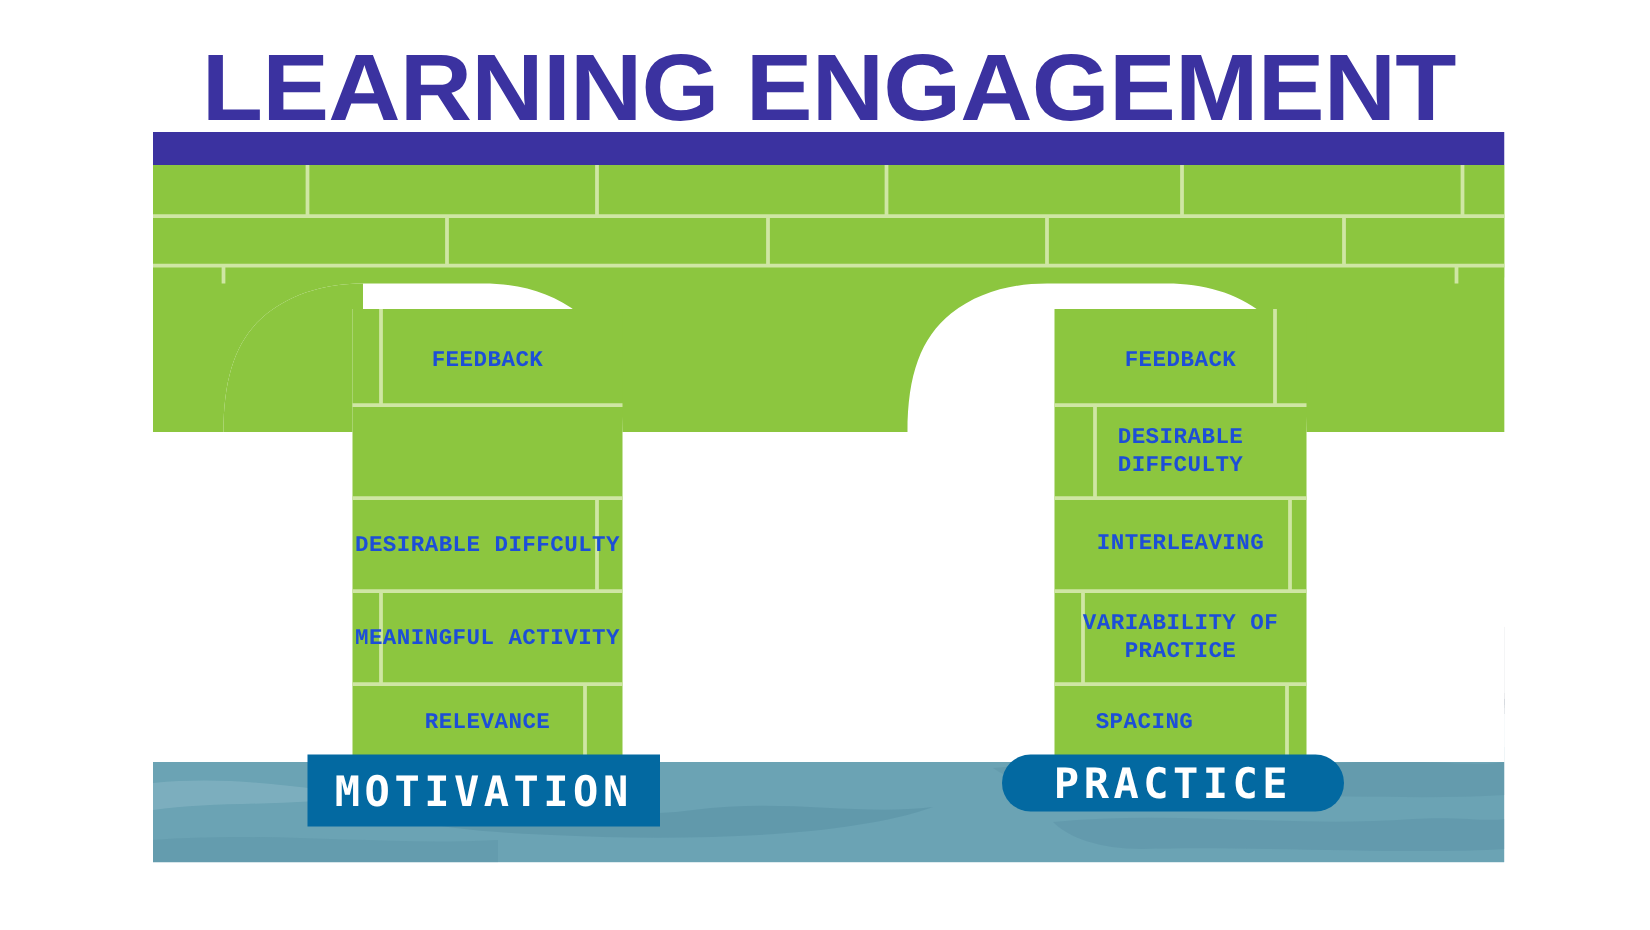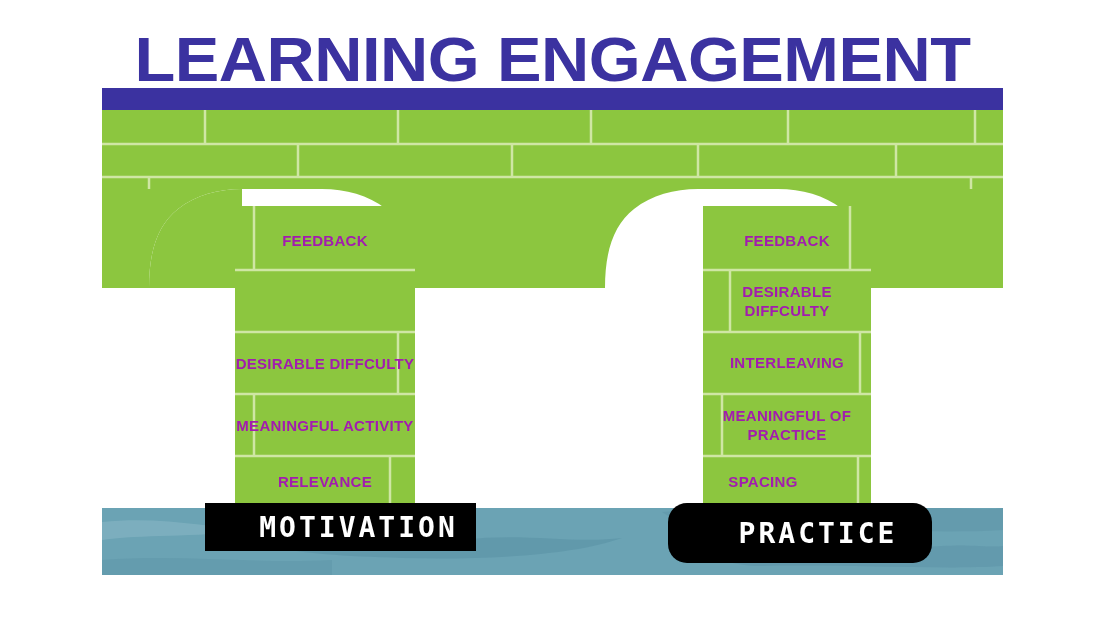--- a/index.html
+++ b/index.html
@@ -30,45 +30,45 @@
     white-space:nowrap;
     transform:scaleX(1.06);
     transform-origin:50% 50%;
   }
 
   
   .blk-label{
     position:absolute;
     display:flex;align-items:center;justify-content:center;
     text-align:center;
-    color:#a21caf;
-    font-family:Liberation Sans, sans-serif;
+    color:#1d4ed8;
+    font-family:Liberation Mono, monospace;
     font-size:15px;
     font-weight:bold;
     letter-spacing:0.3px;
     line-height:19px;
     pointer-events:none;
   }
 
   
   .banner{
     position:absolute;
-    background:#000000;
-    display:flex;align-items:center;justify-content:center;padding-left:36px;
+    background:#0369a1;
+    display:flex;align-items:center;justify-content:center;
   }
   .banner span{
     font-family:"DejaVu Sans Mono", monospace;
     font-weight:bold;
     font-size:28px;
     letter-spacing:3px;
     color:#ffffff;
     white-space:nowrap;
   }
   #banner-motivation{left:205px;top:503px;width:235px;height:48px;}
-  #banner-practice{left:668px;top:503px;width:228px;height:60px;border-radius:19px;}
+  #banner-practice{left:668px;top:503px;width:228px;height:38px;border-radius:19px;}
 </style>
 </head>
 <body>
 
 <div id="stage">
 
   <div id="scene">
     <svg width="901" height="205" viewBox="0 0 901 205" xmlns="http://www.w3.org/2000/svg">
 
       <g>
@@ -297,21 +297,21 @@
   <div id="title">LEARNING ENGAGEMENT</div>
 
   <div class="blk-label" style="left:235px;top:210px;width:180px;height:60px;">FEEDBACK</div>
   <div class="blk-label" style="left:235px;top:332px;width:180px;height:62px;">DESIRABLE DIFFCULTY</div>
   <div class="blk-label" style="left:235px;top:456px;width:180px;height:50px;">RELEVANCE</div>
   <div class="blk-label" style="left:235px;top:394px;width:180px;height:62px;">MEANINGFUL ACTIVITY</div>
 
   <div class="blk-label" style="left:703px;top:210px;width:168px;height:60px;">FEEDBACK</div>
   <div class="blk-label" style="left:703px;top:270px;width:168px;height:62px;">DESIRABLE DIFFCULTY</div>
   <div class="blk-label" style="left:703px;top:332px;width:168px;height:60px;">INTERLEAVING</div>
-  <div class="blk-label" style="left:703px;top:394px;width:168px;height:62px;">MEANINGFUL OF PRACTICE</div>
+  <div class="blk-label" style="left:703px;top:394px;width:168px;height:62px;">VARIABILITY OF PRACTICE</div>
   <div class="blk-label" style="left:679px;top:456px;width:168px;height:50px;">SPACING</div>
 
   <div class="banner" id="banner-motivation">
     <span>MOTIVATION</span>
   </div>
   <div class="banner" id="banner-practice">
     <span>PRACTICE</span>
   </div>
 
 </div>

